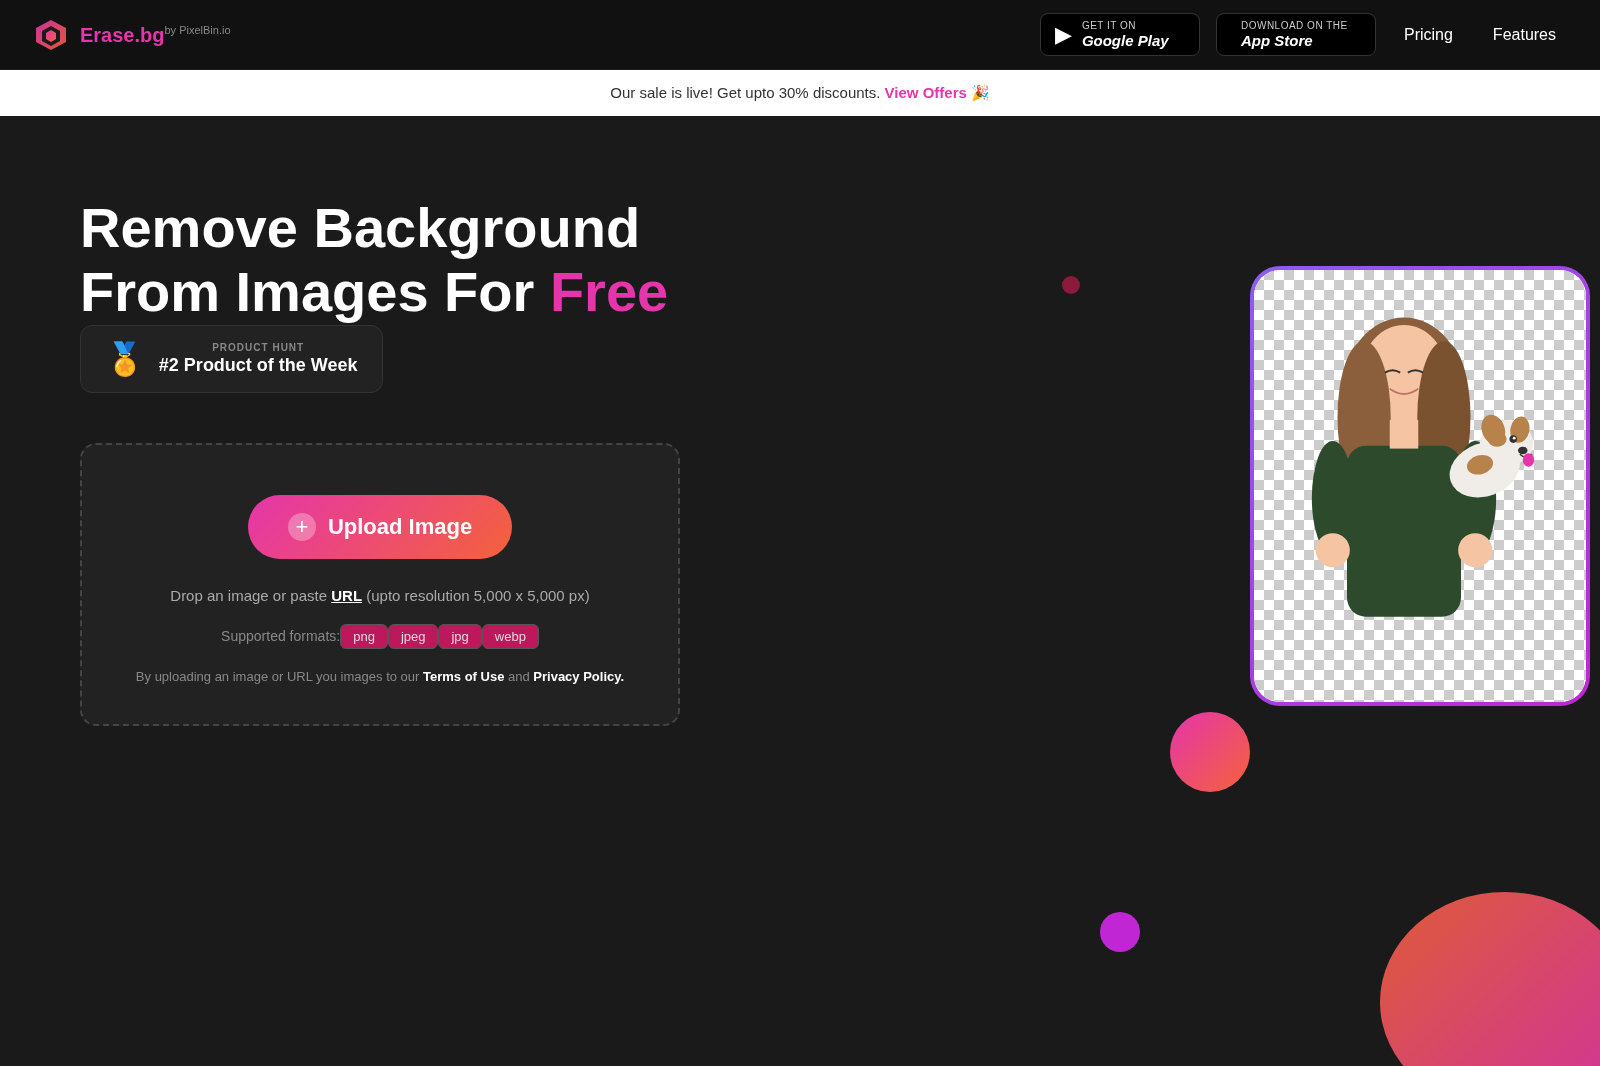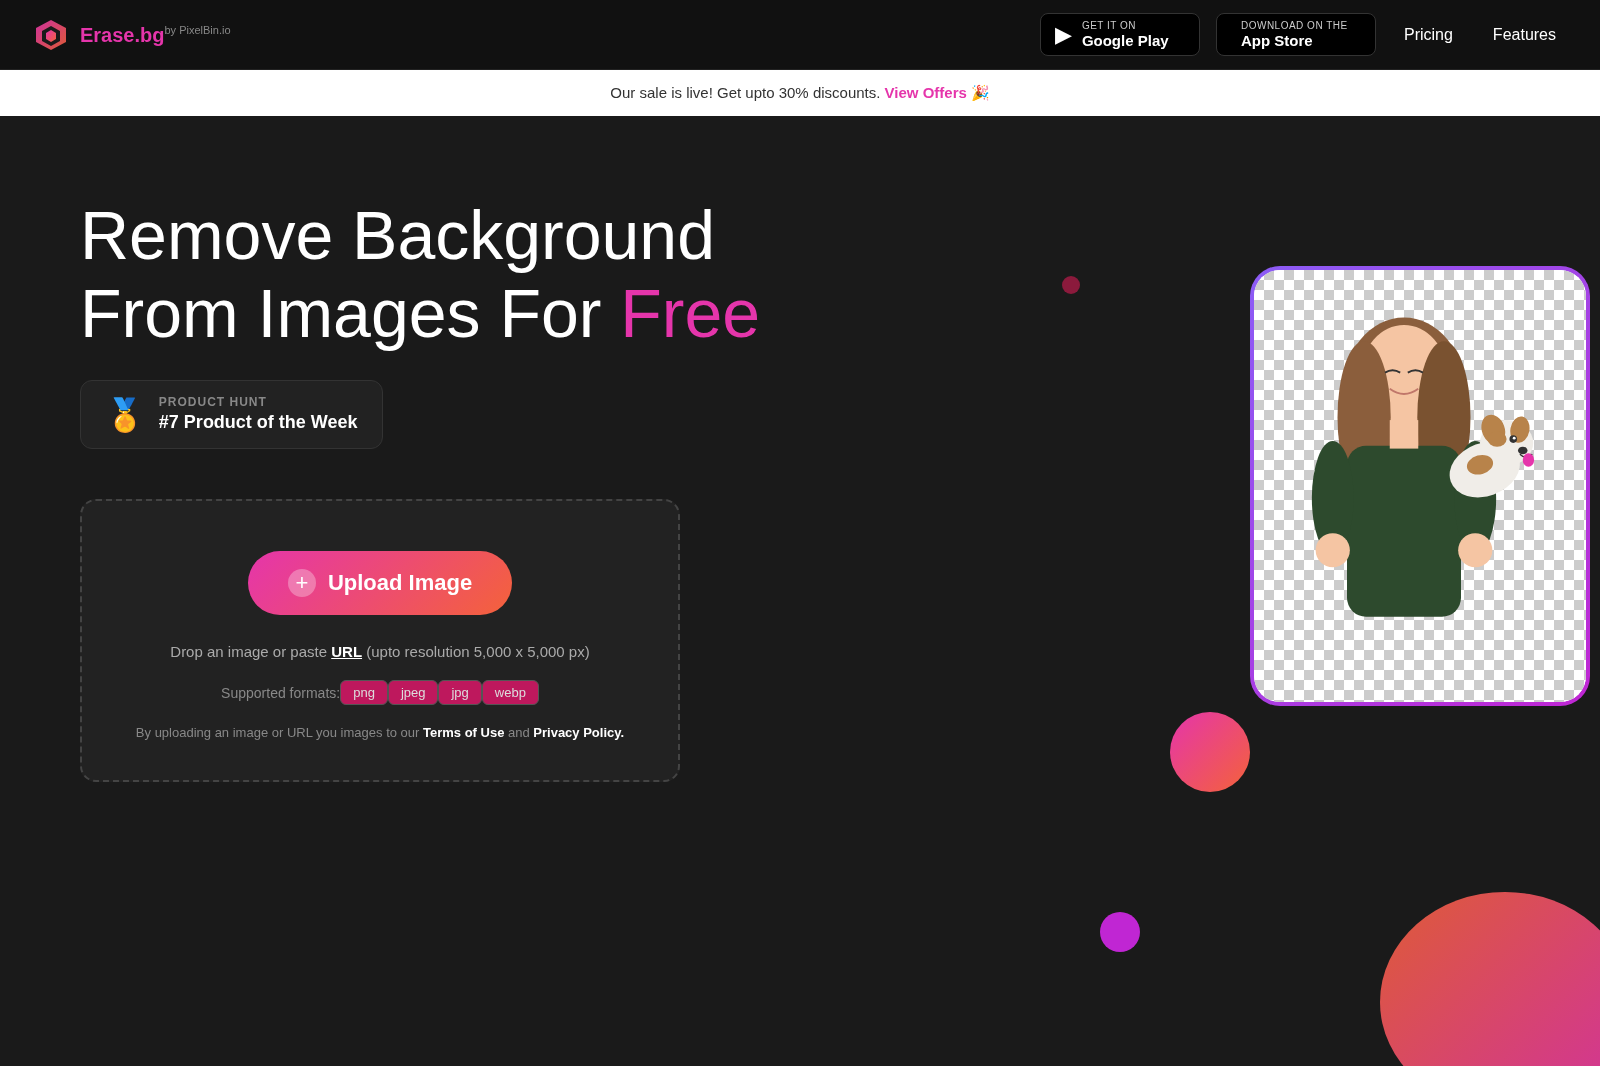--- a/index.html
+++ b/index.html
@@ -71,20 +71,21 @@
     }
     .badge-top {
       font-size: 10px;
       color: #ccc;
       text-transform: uppercase;
       letter-spacing: 0.5px;
     }
     .badge-bottom {
       font-size: 15px;
       font-weight: 600;
+      font-style: italic;
     }
     .nav-link {
       font-size: 16px;
       font-weight: 500;
       color: #fff;
       cursor: pointer;
       padding: 8px 12px;
       border-radius: 6px;
     }
 
@@ -112,24 +113,23 @@
       margin: 0 auto;
       position: relative;
       min-height: calc(100vh - 110px);
     }
     .left-col {
       flex: 1;
       max-width: 750px;
       padding-top: 20px;
     }
     .hero-title {
-      font-size: 68px;
-      font-weight: 400;
+      font-size: 56px;
+      font-weight: 700;
       line-height: 1.15;
-      margin-bottom: 28px;
     }
     .hero-title .free {
       color: #e535ab;
     }
     .hero-subtitle {
       font-size: 18px;
       color: #bbb;
       line-height: 1.6;
       margin-bottom: 40px;
       max-width: 580px;
@@ -149,25 +149,26 @@
     }
     .ph-medal {
       font-size: 32px;
     }
     .ph-text {
       display: flex;
       flex-direction: column;
       line-height: 1.3;
     }
     .ph-label {
-      font-size: 12px;
+      font-size: 10px;
       font-weight: 700;
       color: #888;
       letter-spacing: 1px;
       text-transform: uppercase;
+      text-align: center;
     }
     .ph-title {
       font-size: 18px;
       font-weight: 700;
       color: #fff;
     }
 
     
     .upload-box {
       border: 2px dashed #444;
@@ -388,21 +389,21 @@
     <h1 class="hero-title">
       <span>Remove Background</span><br>
       <span>From Images For </span><span class="free">Free</span>
     </h1>
 
     
     <div class="product-hunt">
       <span class="ph-medal">🏅</span>
       <div class="ph-text">
         <span class="ph-label">PRODUCT HUNT</span>
-        <span class="ph-title">#7 Product of the Week</span>
+        <span class="ph-title">#2 Product of the Week</span>
       </div>
     </div>
 
     
     <div class="upload-box">
       <button class="upload-btn">
         <span class="plus-icon">+</span>
         <span>Upload Image</span>
       </button>
 

